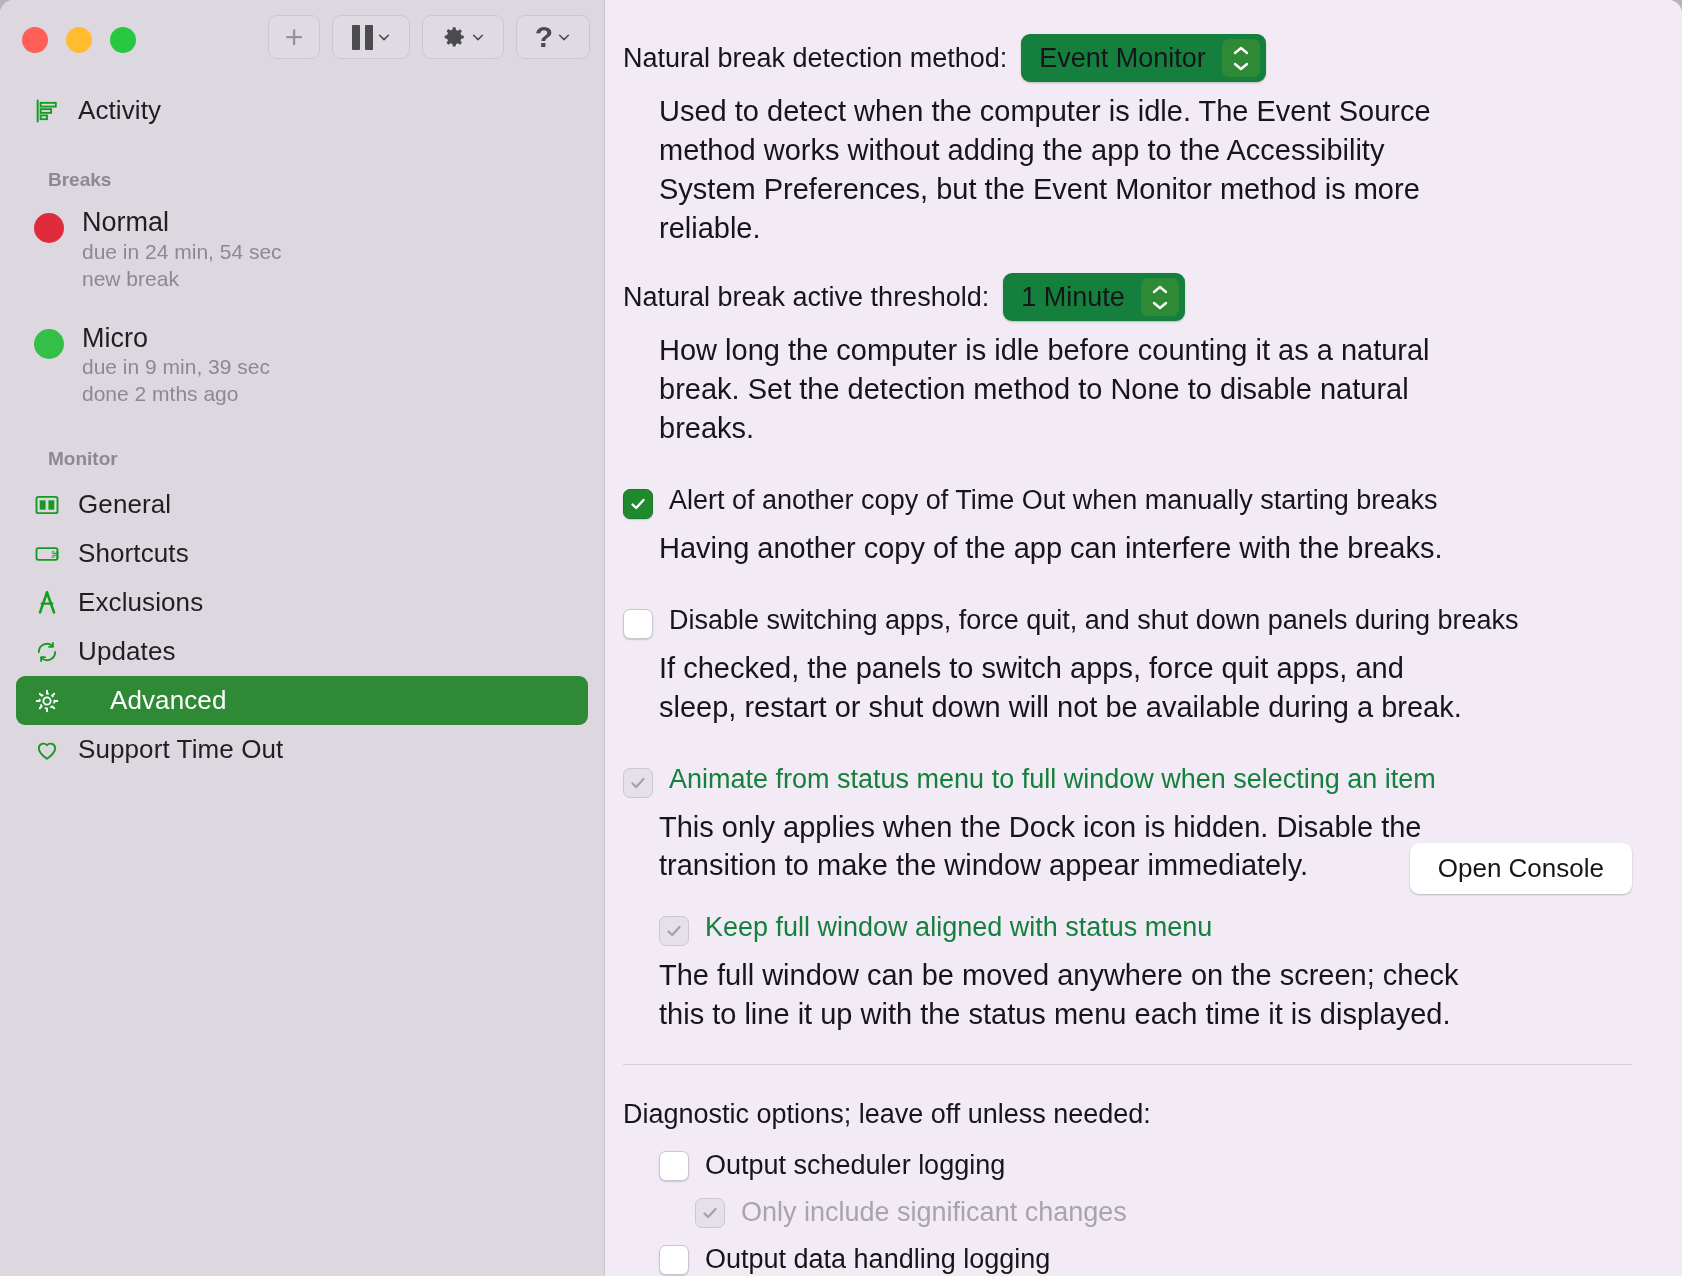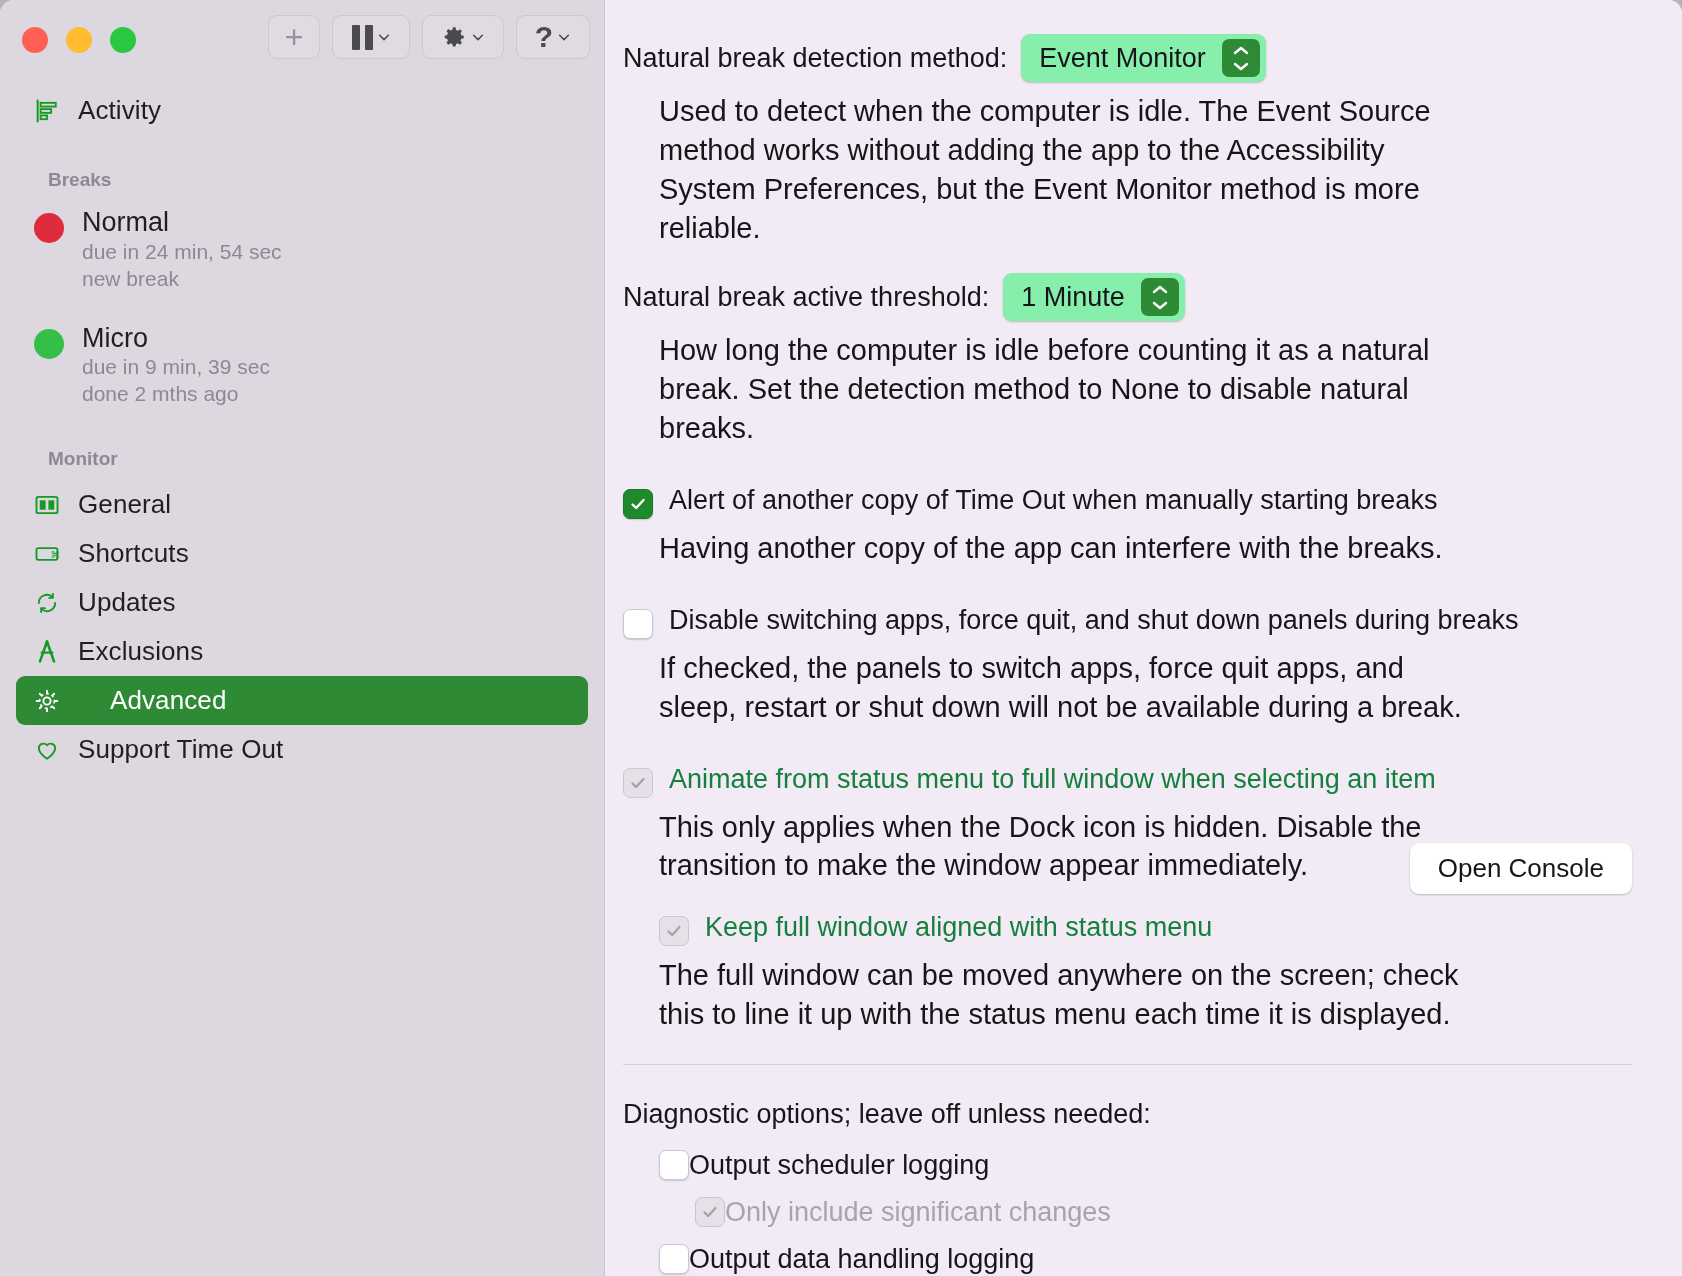--- a/index.html
+++ b/index.html
@@ -103,21 +103,21 @@
     background: #f2eaf4;
     padding: 34px 50px 0 18px;
     overflow: hidden;
     position: relative;
   }
 
   .field-row { display: flex; align-items: center; gap: 14px; }
   .field-label { font-size: 27px; color: #16161a; }
 
   .popup {
-    background: #86efac;
+    background: #15803d;
     border-radius: 9px;
     box-shadow: 0 1px 2px rgba(0,0,0,0.22);
     display: inline-flex; align-items: center;
     padding: 5px 6px 5px 18px;
     gap: 16px;
     min-height: 48px;
   }
   .popup-value { font-size: 27px; color: #16161a; white-space: nowrap; }
   .stepper {
     width: 38px; height: 38px;
@@ -164,21 +164,21 @@
   .section-spacer-sm { height: 26px; }
   .section-spacer-md { height: 36px; }
 
   hr.divider {
     border: 0;
     border-top: 1px solid #d6cfda;
     margin: 30px 0 0 0;
   }
 
   .diag-title { font-size: 27px; color: #16161a; }
-  .diag-row { display: flex; align-items: flex-start; gap: 0; margin-left: 36px; }
+  .diag-row { display: flex; align-items: flex-end; gap: 16px; margin-left: 36px; }
   .diag-row .cbox { margin-top: 0; }
   .diag-row.sub { margin-left: 72px; }
   .diag-label { font-size: 27px; color: #16161a; }
   .diag-label.disabled { color: #a8a3ad; }
 
   .console-btn {
     position: absolute;
     right: 50px; top: 843px;
     background: #ffffff;
     border-radius: 9px;
@@ -288,38 +288,38 @@
               <rect x="3" y="7" width="18" height="10" rx="1.5" fill="none" stroke="#149b21" stroke-width="1.6"></rect>
               <text x="15" y="15" font-size="8" fill="#149b21" font-family="DejaVu Sans, sans-serif">⌘</text>
             </svg>
           </span>
           <span class="nav-label">Shortcuts</span>
         </div>
 
         <div class="nav-row">
           <span class="nav-icon">
             <svg width="28" height="28" viewBox="0 0 24 24">
+              <path d="M12 3 L6 20" stroke="#149b21" stroke-width="2.2" fill="none" stroke-linecap="round"></path>
+              <path d="M12 3 L18 20" stroke="#149b21" stroke-width="2.2" fill="none" stroke-linecap="round"></path>
+              <path d="M7.5 12.5 h9" stroke="#149b21" stroke-width="2" fill="none" stroke-linecap="round"></path>
+            </svg>
+          </span>
+          <span class="nav-label">Exclusions</span>
+        </div>
+
+        <div class="nav-row">
+          <span class="nav-icon">
+            <svg width="28" height="28" viewBox="0 0 24 24">
               <path d="M5 12a7 7 0 0 1 12-4.9" fill="none" stroke="#149b21" stroke-width="1.6" stroke-linecap="round"></path>
               <path d="M19 12a7 7 0 0 1-12 4.9" fill="none" stroke="#149b21" stroke-width="1.6" stroke-linecap="round"></path>
               <path d="M17 4.2 L17 7.6 L13.8 7.6" fill="none" stroke="#149b21" stroke-width="1.6" stroke-linecap="round" stroke-linejoin="round"></path>
               <path d="M7 19.8 L7 16.4 L10.2 16.4" fill="none" stroke="#149b21" stroke-width="1.6" stroke-linecap="round" stroke-linejoin="round"></path>
             </svg>
           </span>
           <span class="nav-label">Updates</span>
-        </div>
-
-        <div class="nav-row">
-          <span class="nav-icon">
-            <svg width="28" height="28" viewBox="0 0 24 24">
-              <path d="M12 3 L6 20" stroke="#149b21" stroke-width="2.2" fill="none" stroke-linecap="round"></path>
-              <path d="M12 3 L18 20" stroke="#149b21" stroke-width="2.2" fill="none" stroke-linecap="round"></path>
-              <path d="M7.5 12.5 h9" stroke="#149b21" stroke-width="2" fill="none" stroke-linecap="round"></path>
-            </svg>
-          </span>
-          <span class="nav-label">Exclusions</span>
         </div>
 
         <div class="nav-row selected">
           <span class="nav-icon">
             <svg width="28" height="28" viewBox="0 0 24 24">
               <circle cx="12" cy="12" r="3.1" fill="none" stroke="#ffffff" stroke-width="1.6"></circle>
               <path d="M12 3.2v2.3M12 18.5v2.3M3.2 12h2.3M18.5 12h2.3M5.8 5.8l1.6 1.6M16.6 16.6l1.6 1.6M18.2 5.8l-1.6 1.6M7.4 16.6l-1.6 1.6" stroke="#ffffff" stroke-width="1.6" stroke-linecap="round"></path>
               <circle cx="12" cy="12" r="6.3" fill="none" stroke="#ffffff" stroke-width="1.4" stroke-dasharray="2.2 2.6"></circle>
             </svg>
           </span>

